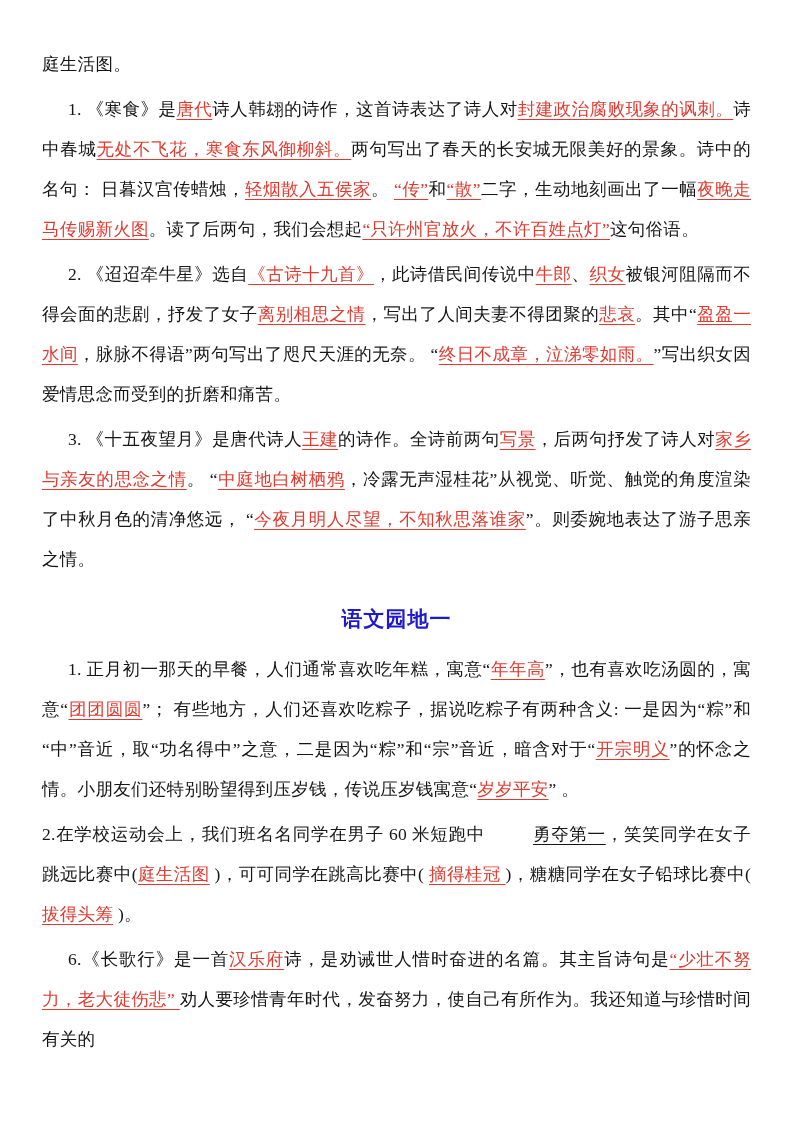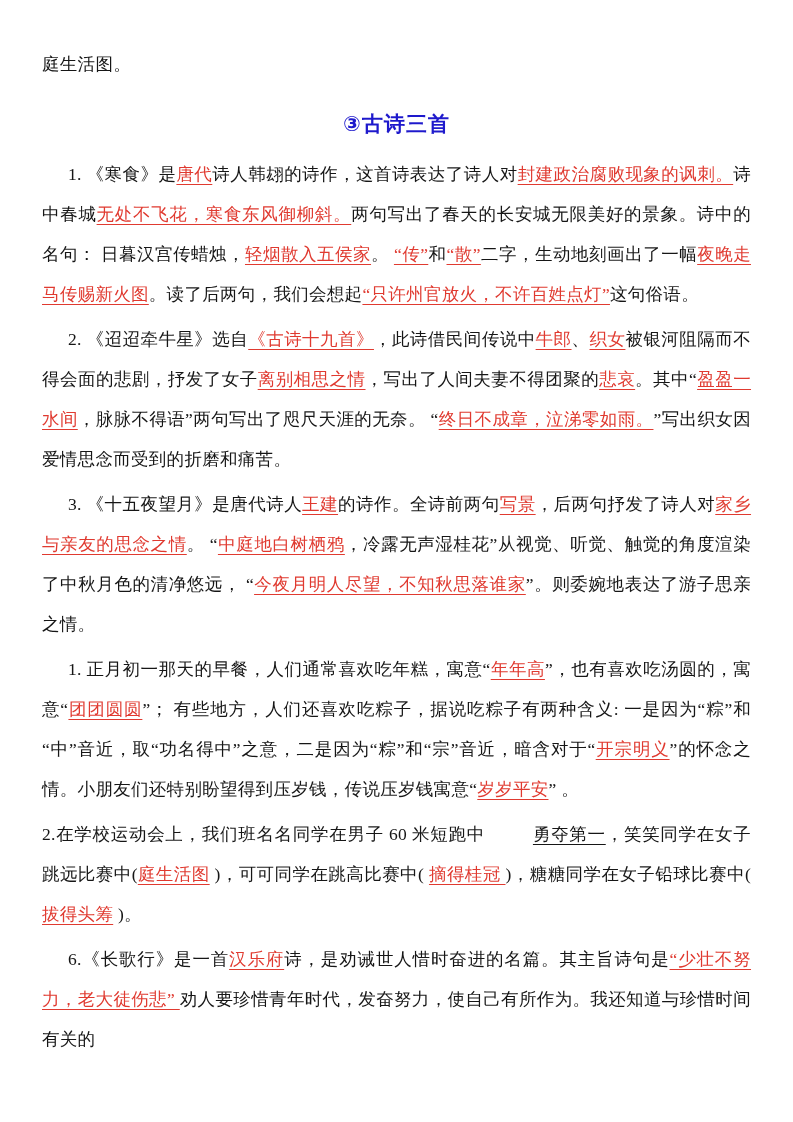--- a/index.html
+++ b/index.html
@@ -55,28 +55,28 @@
     text-decoration-thickness:1.4px;
   }
 </style>
 </head>
 <body>
 
 <div class="page" lang="zh">
 
   <p class="body noindent"><span class="s-p">庭生活图。</span></p>
 
-  <h2 class="heading">③古诗三首</h2>
 
   <p class="body indent"><span class="s-p">1. 《寒食》是</span><span class="s-r">唐代</span><span class="s-p">诗人韩翃的诗作，这首诗表达了诗人对</span><span class="s-r">封建政治腐败现象的讽刺。</span><span class="s-p">诗中春城</span><span class="s-r">无处不飞花，寒食东风御柳斜。</span><span class="s-p">两句写出了春天的长安城无限美好的景象。诗中的名句：  日暮汉宫传蜡烛，</span><span class="s-r">轻烟散入五侯家</span><span class="s-p">。  </span><span class="s-r">“传”</span><span class="s-p">和</span><span class="s-r">“散”</span><span class="s-p">二字，生动地刻画出了一幅</span><span class="s-r">夜晚走马传赐新火图</span><span class="s-p">。读了后两句，我们会想起</span><span class="s-r">“只许州官放火，不许百姓点灯”</span><span class="s-p">这句俗语。</span></p>
 
   <p class="body indent"><span class="s-p">2.  《迢迢牵牛星》选自</span><span class="s-r">《古诗十九首》</span><span class="s-p">，此诗借民间传说中</span><span class="s-r">牛郎</span><span class="s-p">、</span><span class="s-r">织女</span><span class="s-p">被银河阻隔而不得会面的悲剧，抒发了女子</span><span class="s-r">离别相思之情</span><span class="s-p">，写出了人间夫妻不得团聚的</span><span class="s-r">悲哀</span><span class="s-p">。其中“</span><span class="s-r">盈盈一水间</span><span class="s-p">，脉脉不得语”两句写出了咫尺天涯的无奈。  “</span><span class="s-r">终日不成章，泣涕零如雨。</span><span class="s-p">”写出织女因爱情思念而受到的折磨和痛苦。</span></p>
 
   <p class="body indent"><span class="s-p">3.  《十五夜望月》是唐代诗人</span><span class="s-r">王建</span><span class="s-p">的诗作。全诗前两句</span><span class="s-r">写景</span><span class="s-p">，后两句抒发了诗人对</span><span class="s-r">家乡与亲友的思念之情</span><span class="s-p">。    “</span><span class="s-r">中庭地白树栖鸦</span><span class="s-p">，冷露无声湿桂花”从视觉、听觉、触觉的角度渲染了中秋月色的清净悠远，    “</span><span class="s-r">今夜月明人尽望，不知秋思落谁家</span><span class="s-p">”。则委婉地表达了游子思亲之情。</span></p>
 
+  <h2 class="heading">语文园地一</h2>
 
   <p class="body indent"><span class="s-p">1. 正月初一那天的早餐，人们通常喜欢吃年糕，寓意“</span><span class="s-r">年年高</span><span class="s-p">”，也有喜欢吃汤圆的，寓意“</span><span class="s-r">团团圆圆</span><span class="s-p">”；  有些地方，人们还喜欢吃粽子，据说吃粽子有两种含义: 一是因为“粽”和“中”音近，取“功名得中”之意，二是因为“粽”和“宗”音近，暗含对于“</span><span class="s-r">开宗明义</span><span class="s-p">”的怀念之情。小朋友们还特别盼望得到压岁钱，传说压岁钱寓意“</span><span class="s-r">岁岁平安</span><span class="s-p">” 。</span></p>
 
   <p class="body noindent"><span class="s-p">2.在学校运动会上，我们班名名同学在男子 60 米短跑中</span><span class="s-u">勇夺第一</span><span class="s-p">，笑笑同学在女子跳远比赛中(</span><span class="s-r">庭生活图</span><span class="s-p">  )，可可同学在跳高比赛中( </span><span class="s-r">摘得桂冠 </span><span class="s-p"> )，糖糖同学在女子铅球比赛中(  </span><span class="s-r">拔得头筹</span><span class="s-p">  )。</span></p>
 
   <p class="body indent"><span class="s-p">6.《长歌行》是一首</span><span class="s-r">汉乐府</span><span class="s-p">诗，是劝诫世人惜时奋进的名篇。其主旨诗句是</span><span class="s-r">“少壮不努力，老大徒伤悲” </span><span class="s-p">劝人要珍惜青年时代，发奋努力，使自己有所作为。我还知道与珍惜时间有关的</span></p>
 
 </div>
 
 </body></html>

